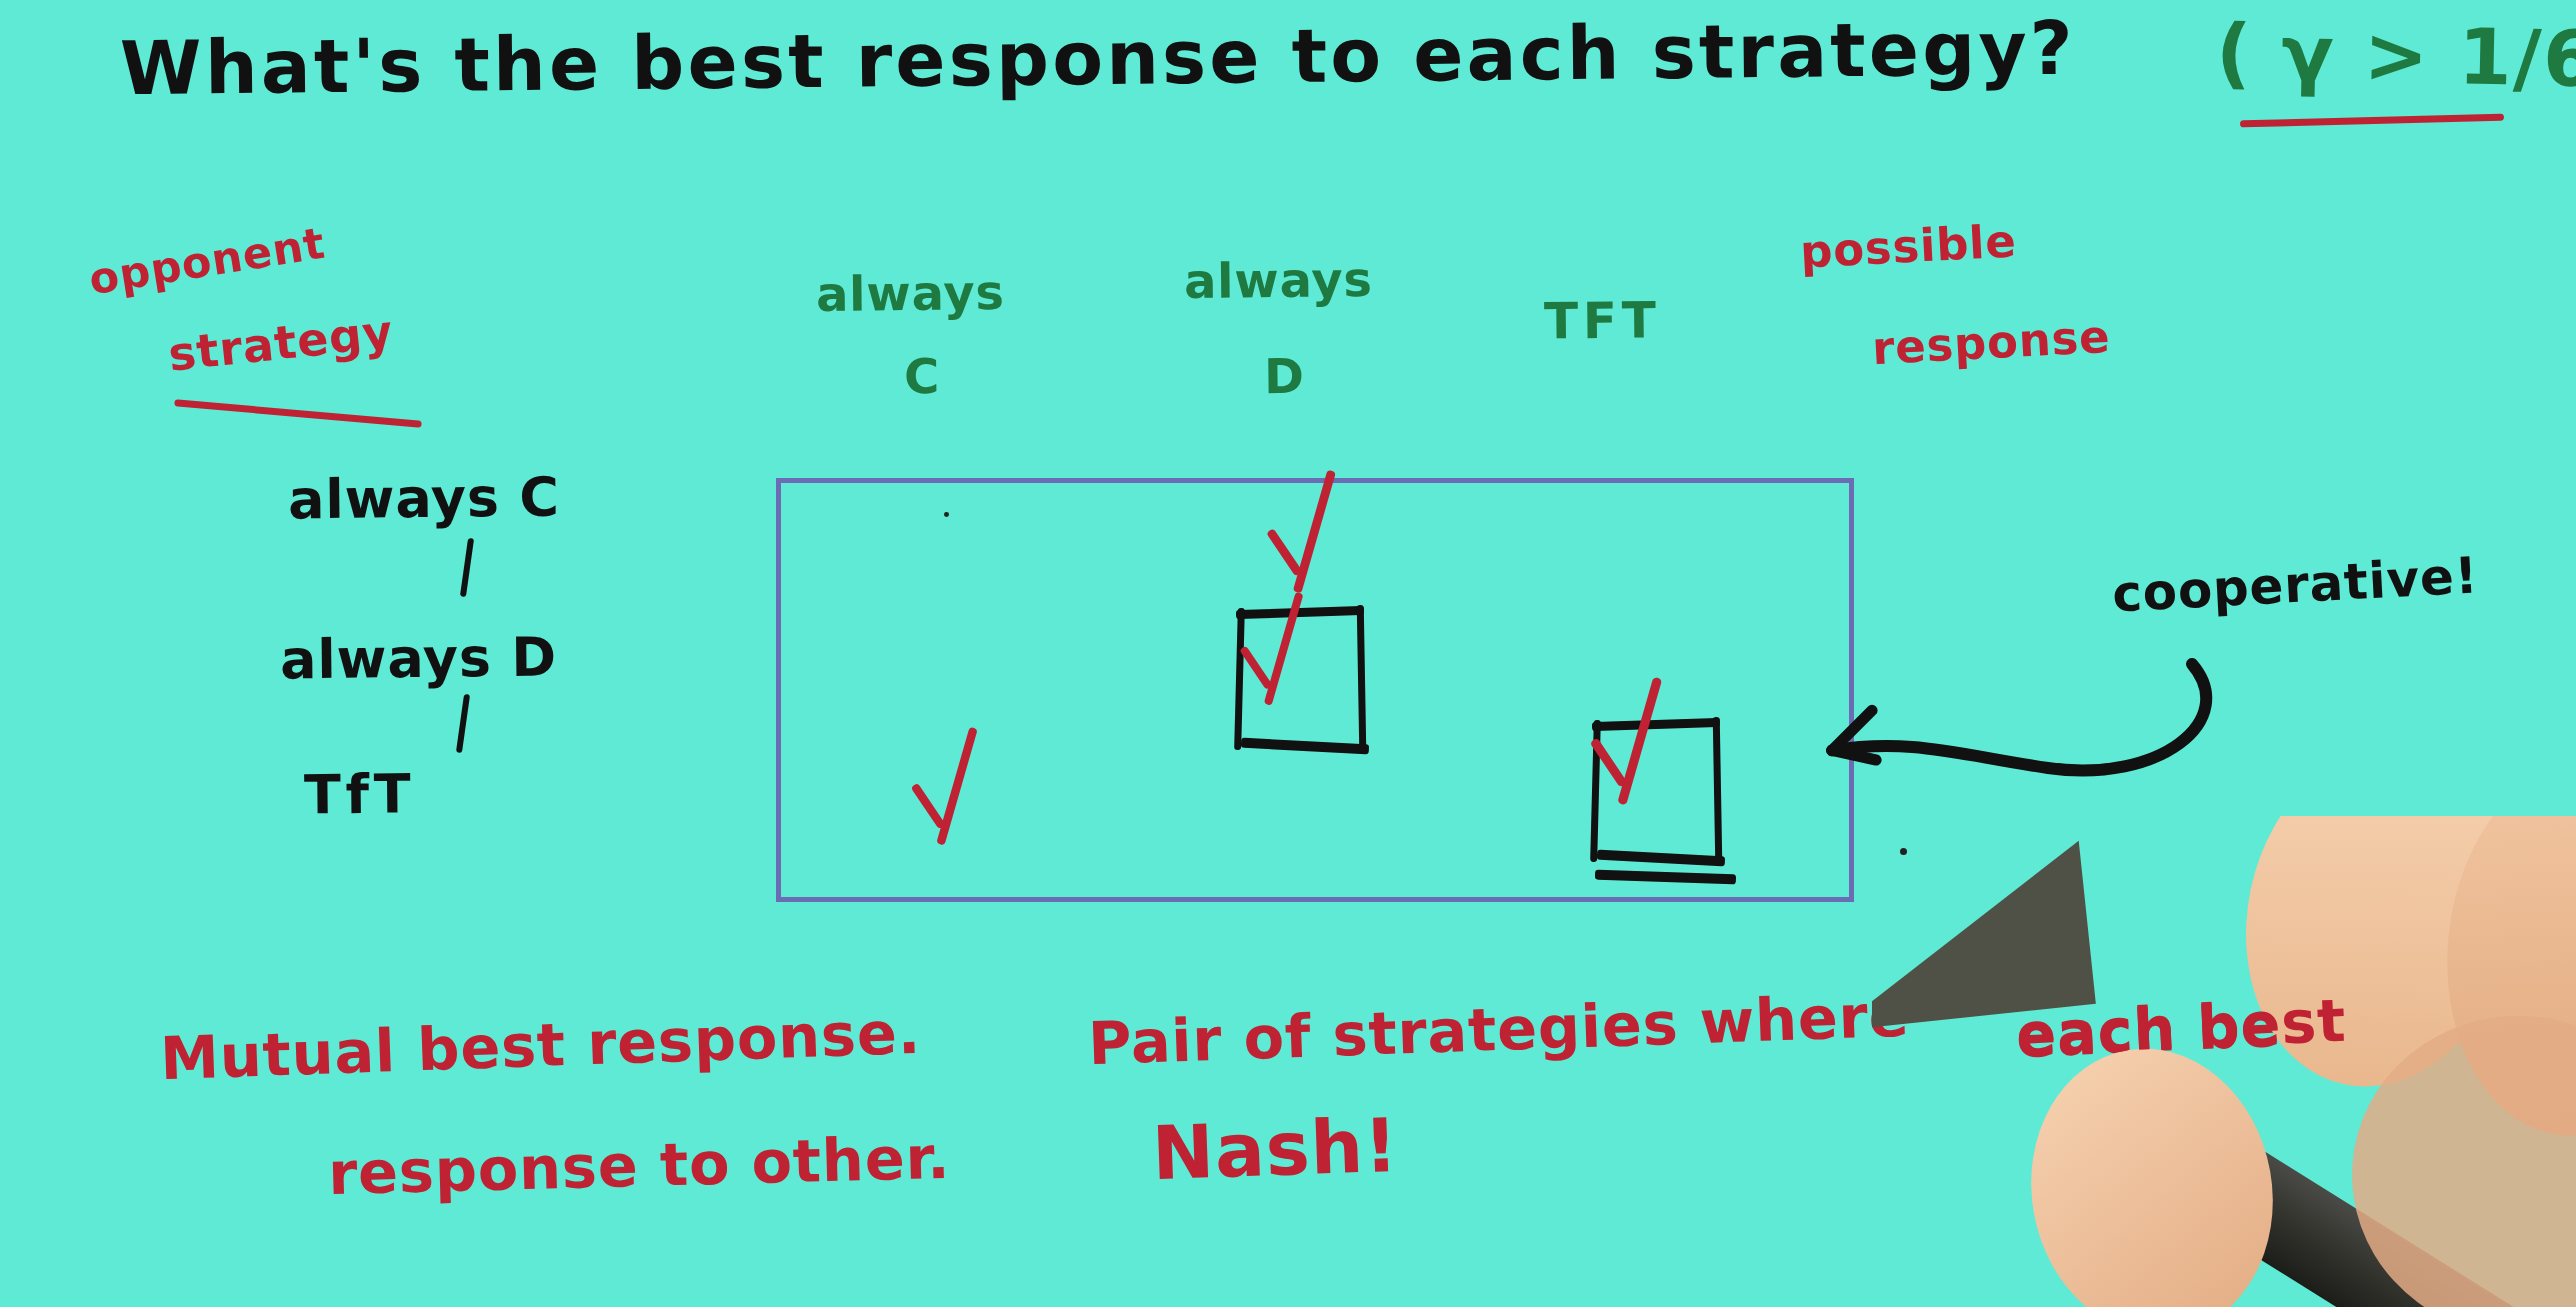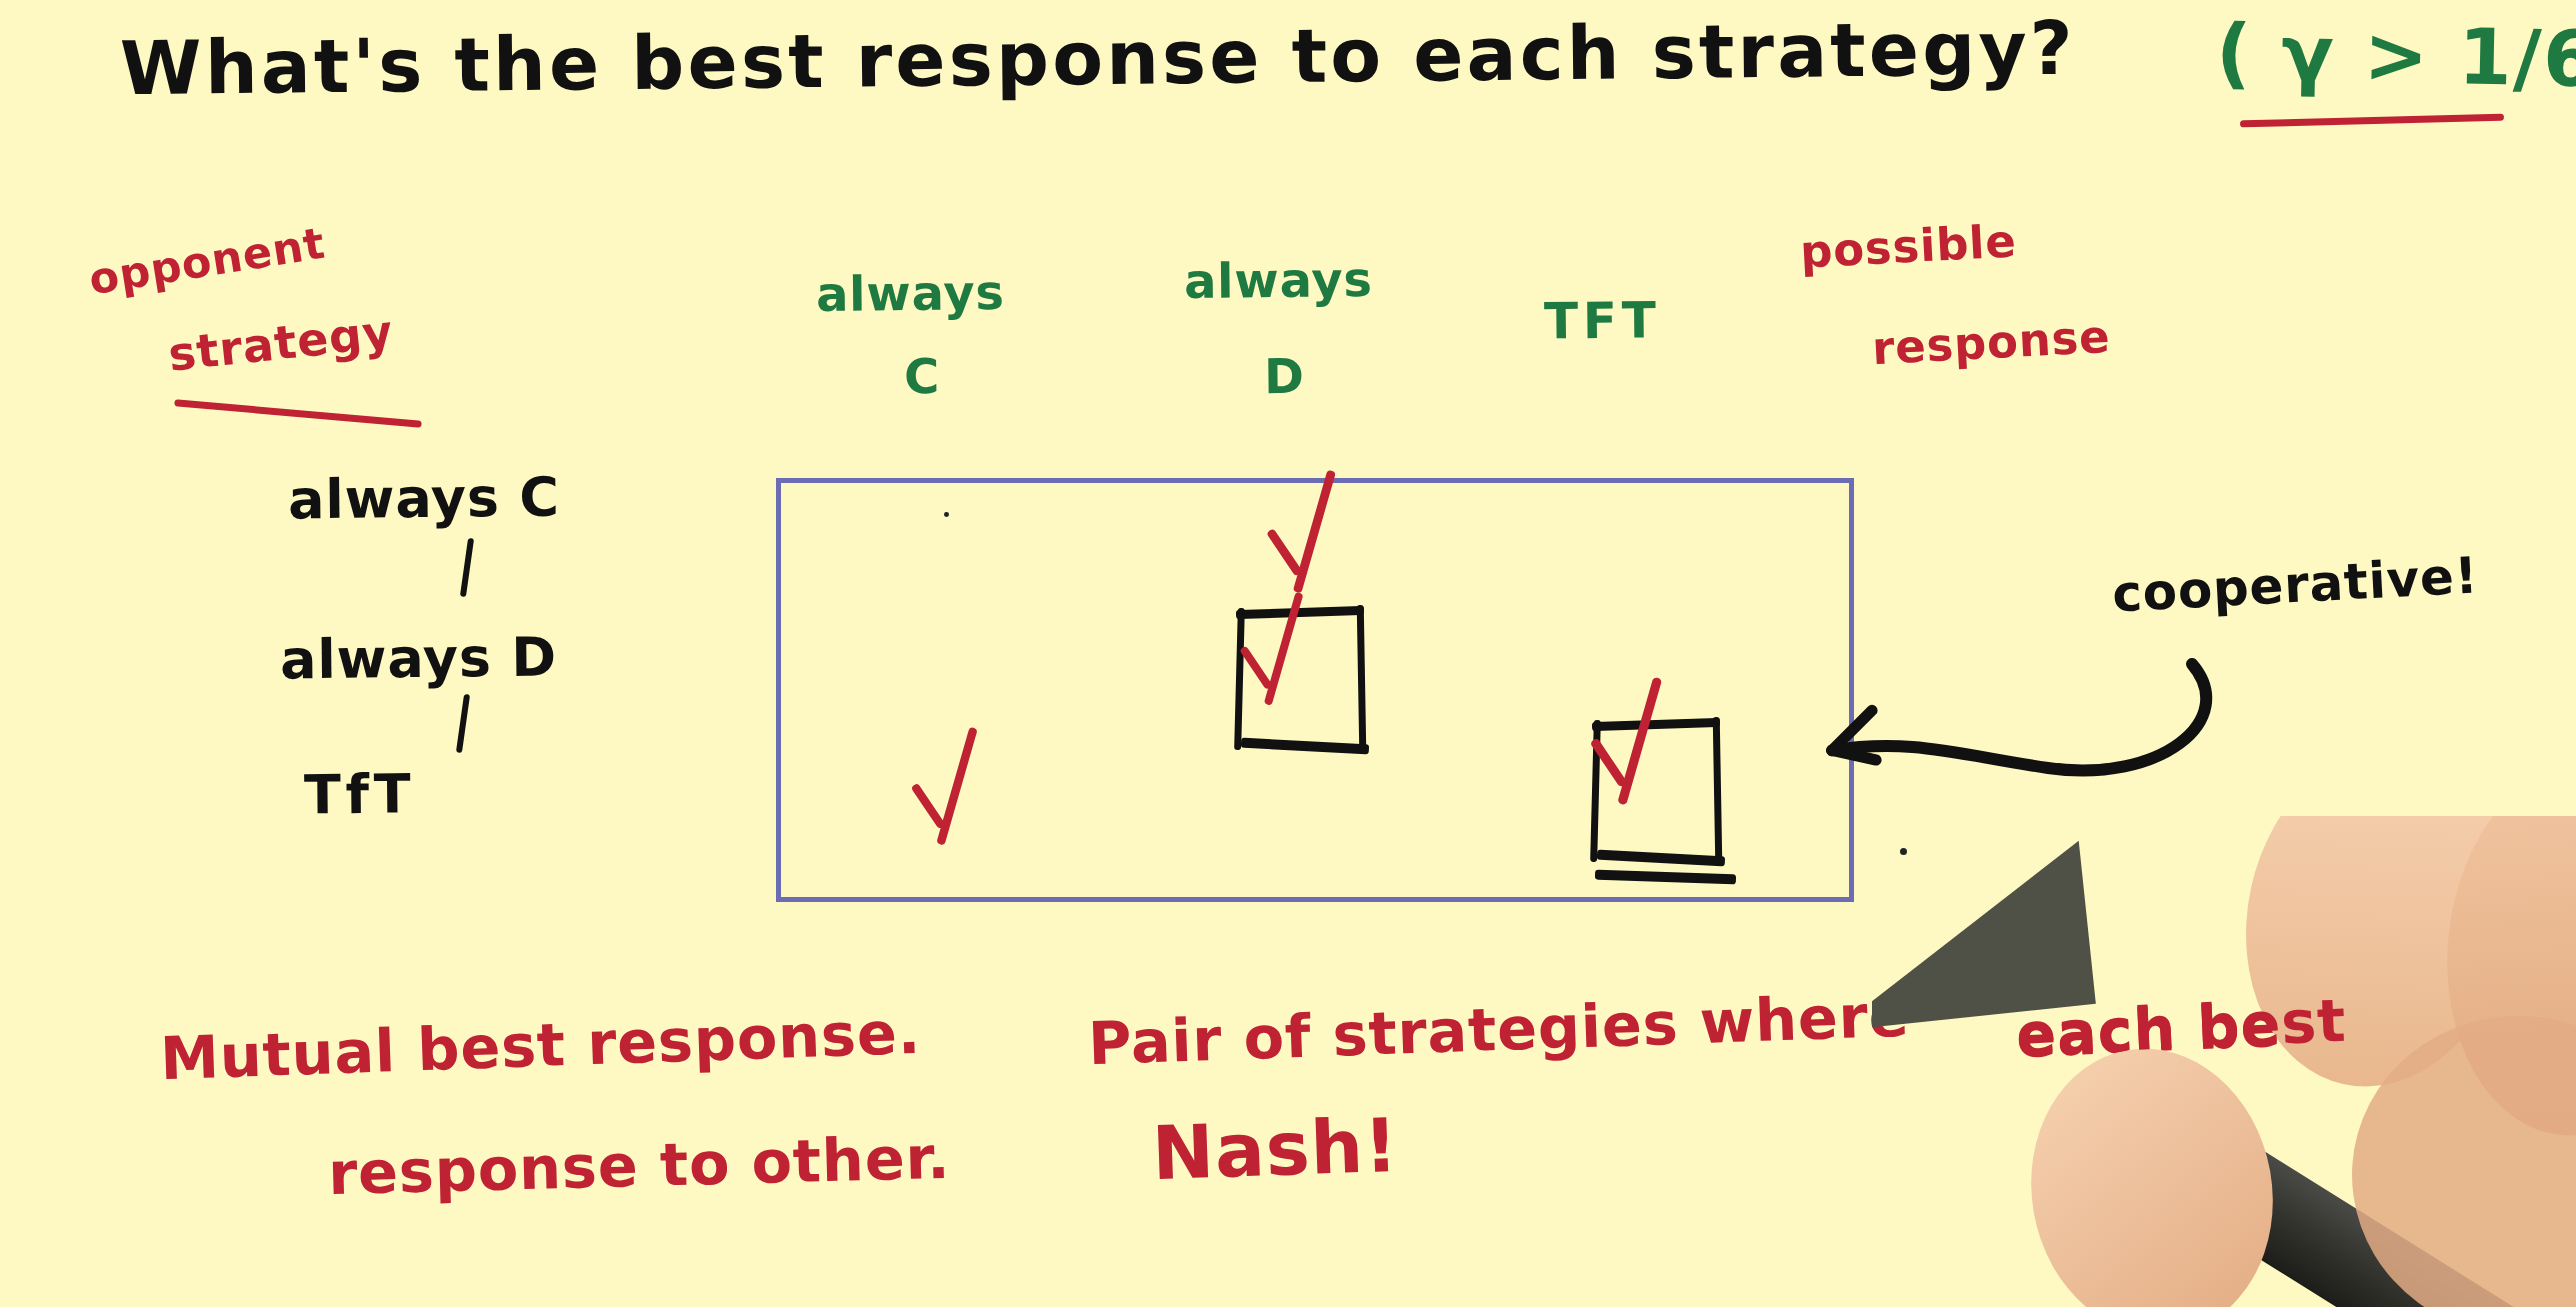--- a/index.html
+++ b/index.html
@@ -1,19 +1,19 @@
 <!DOCTYPE html>
 <html style="font-size:12.8px"><head>
 <meta charset="utf-8">
 <style>
   html,body{margin:0;padding:0;background:#fff;}
   body{width:2576px;height:1307px;position:relative;overflow:hidden;
        font-family:"DejaVu Sans",sans-serif;}
 
-  .board{position:absolute;left:0;top:0;width:2576px;height:1307px;background:#fef9c3;}
+  .board{position:absolute;left:0;top:0;width:2576px;height:1307px;background:#5eead4;}
 
   
   .hw{position:absolute;white-space:nowrap;font-family:"DejaVu Sans",sans-serif;
       font-weight:600;letter-spacing:0.8px;line-height:1;}
   .ink-black{color:#111111;}
   .ink-red{color:#bf2233;}
   .ink-green{color:#1f7a42;}
   .j3{transform:rotate(1.1deg);}
   .j4{transform:rotate(-0.6deg);}
 

